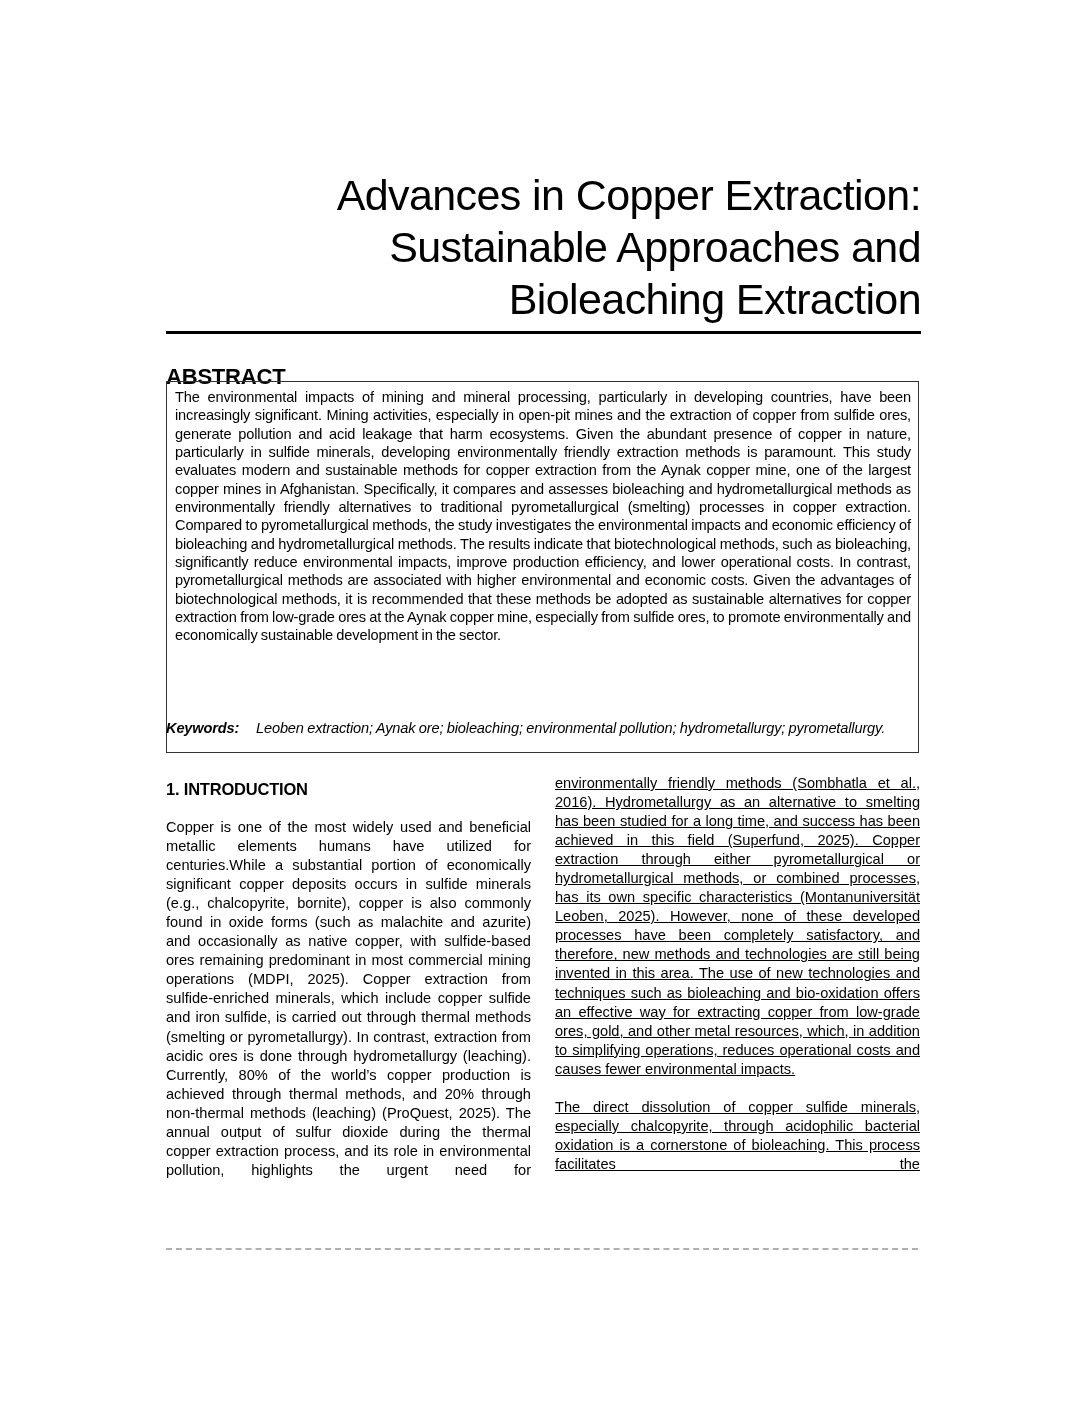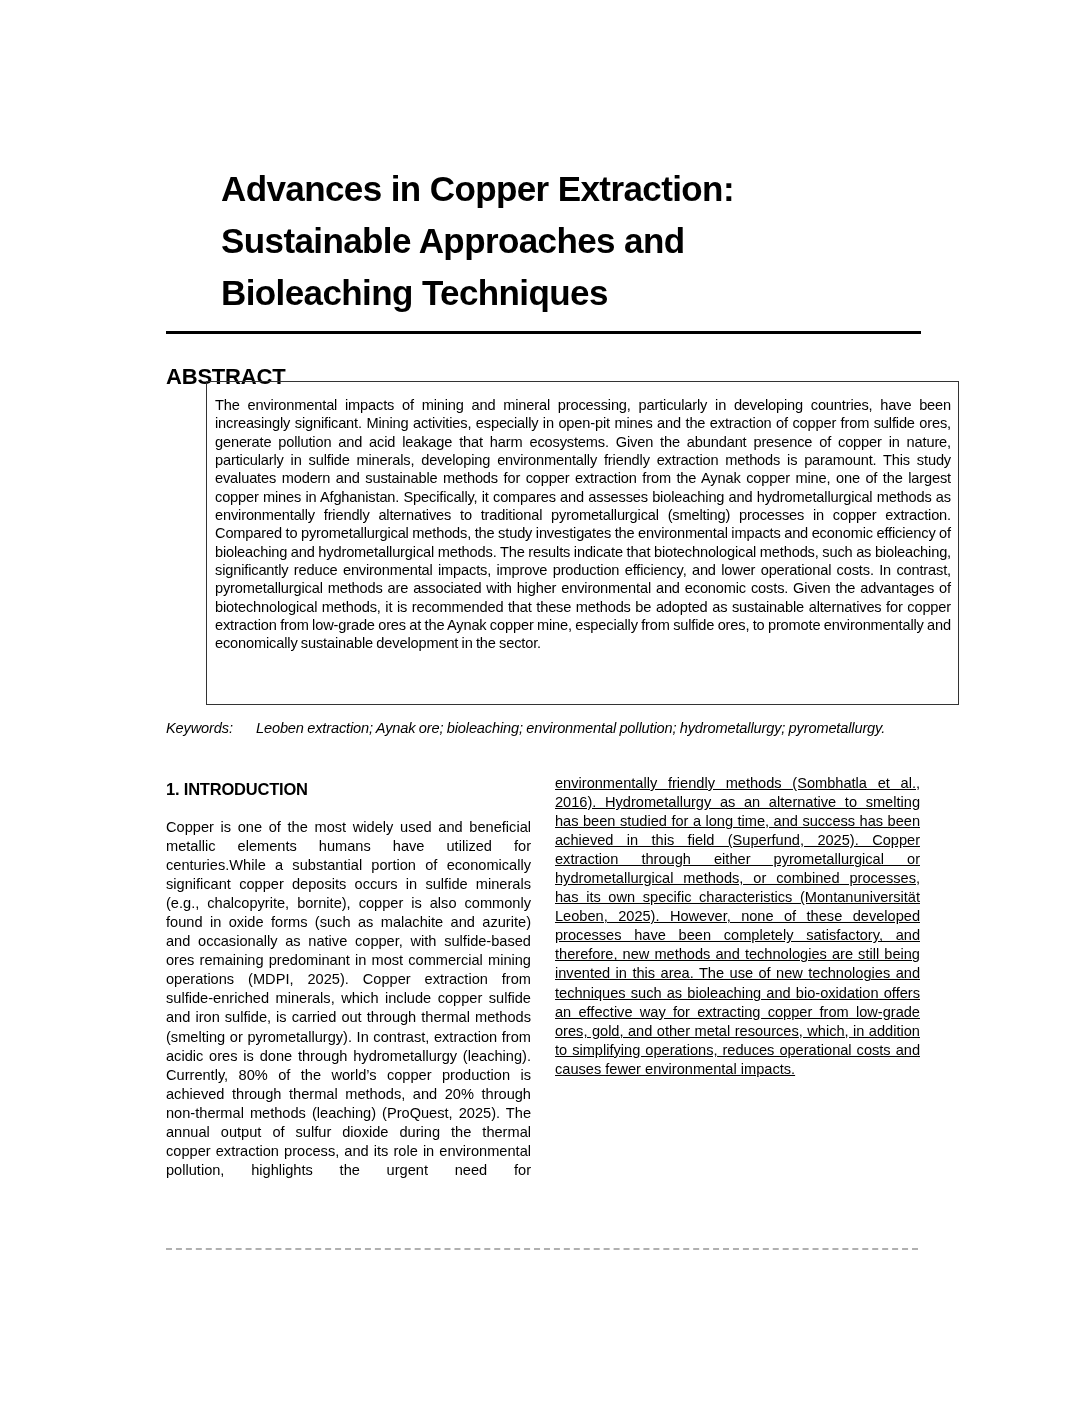--- a/index.html
+++ b/index.html
@@ -1,51 +1,50 @@
 <!DOCTYPE html>
 <html><head>
 <meta charset="utf-8">
 <style>
   html, body { margin: 0; padding: 0; background: #ffffff; }
   body { width: 1088px; height: 1408px; position: relative; overflow: hidden; color: #000; font-family: "Liberation Sans", "DejaVu Sans", sans-serif; }
   .page { position: absolute; left: 0; top: 0; width: 1088px; height: 1408px; }
 
   .title {
     position: absolute; right: 167px; top: 140px; width: 700px;
-    font-weight: bold; font-size: 35px; line-height: 52px;
+    text-align: right; font-weight: normal; font-size: 43px; line-height: 52px;
     letter-spacing: -0.6px;
   }
   .title-line { display: block; }
 
   .rule {
     position: absolute; left: 166px; top: 331px; width: 755px; height: 3px; background: #000;
   }
 
   .abstract-heading {
     position: absolute; left: 166px; top: 364px; font-weight: bold; font-size: 22px; letter-spacing: -0.2px;
   }
 
   .abstract-box {
-    position: absolute; left: 166px; top: 381px; width: 753px; height: 324px;
+    position: absolute; left: 166px; top: 381px; width: 753px; height: 372px;
     border: 1px solid #333; box-sizing: border-box;
-    padding: 14px 7px 0 8px;
-    margin-left: 40px;
+    padding: 6px 7px 0 8px;
   }
   .abstract-text {
     font-size: 14.6px; line-height: 18.35px; text-align: justify; letter-spacing: -0.15px;
     font-family: "Liberation Sans Narrow", "Liberation Sans", sans-serif;
     word-spacing: -0.6px;
   }
 
   .keywords {
     position: absolute; left: 166px; top: 719px; width: 755px;
     font-style: italic; font-size: 14.6px; line-height: 18.5px; letter-spacing: -0.15px;
     display: flex; word-spacing: -0.5px;
   }
-  .kw-label { width: 90px; flex: none; }
+  .kw-label { width: 90px; flex: none; font-weight: bold; }
   .kw-list { flex: 1; text-align: justify; }
 
   .col { position: absolute; top: 770px; width: 365px; font-size: 14.6px; line-height: 19.05px; }
   .col-left { left: 166px; }
   .col-right { left: 555px; top: 774px; text-decoration: underline; }
   .section-heading { font-weight: bold; font-size: 16.5px; line-height: 22px; margin: 8px 0 18px 0; letter-spacing: -0.2px; }
   .para { margin: 0; text-align: justify; text-align-last: auto; }
   .para.gap { margin-top: 19px; }
   .para.last-justified { text-align-last: justify; }
 
@@ -55,21 +54,21 @@
   }
 </style>
 </head>
 <body>
 
 <div class="page">
 
   <h1 class="title">
     <span class="title-line">Advances in Copper Extraction:</span>
     <span class="title-line">Sustainable Approaches and</span>
-    <span class="title-line">Bioleaching Techniques</span>
+    <span class="title-line">Bioleaching Extraction</span>
   </h1>
 
   <div class="rule"></div>
 
   <div class="abstract-heading">ABSTRACT</div>
 
   <div class="abstract-box">
     <p class="para abstract-text">The environmental impacts of mining and mineral processing, particularly in developing countries, have been increasingly significant. Mining activities, especially in open-pit mines and the extraction of copper from sulfide ores, generate pollution and acid leakage that harm ecosystems. Given the abundant presence of copper in nature, particularly in sulfide minerals, developing environmentally friendly extraction methods is paramount. This study evaluates modern and sustainable methods for copper extraction from the Aynak copper mine, one of the largest copper mines in Afghanistan. Specifically, it compares and assesses bioleaching and hydrometallurgical methods as environmentally friendly alternatives to traditional pyrometallurgical (smelting) processes in copper extraction. Compared to pyrometallurgical methods, the study investigates the environmental impacts and economic efficiency of bioleaching and hydrometallurgical methods. The results indicate that biotechnological methods, such as bioleaching, significantly reduce environmental impacts, improve production efficiency, and lower operational costs. In contrast, pyrometallurgical methods are associated with higher environmental and economic costs. Given the advantages of biotechnological methods, it is recommended that these methods be adopted as sustainable alternatives for copper extraction from low-grade ores at the Aynak copper mine, especially from sulfide ores, to promote environmentally and economically sustainable development in the sector.</p>
   </div>
 
@@ -78,17 +77,18 @@
     <span class="kw-list">Leoben extraction; Aynak ore; bioleaching; environmental pollution; hydrometallurgy; pyrometallurgy.</span>
   </div>
 
   <div class="col col-left">
     <h2 class="section-heading">1. INTRODUCTION</h2>
     <p class="para last-justified">Copper is one of the most widely used and beneficial metallic elements humans have utilized for centuries.While a substantial portion of economically significant copper deposits occurs in sulfide minerals (e.g., chalcopyrite, bornite), copper is also commonly found in oxide forms (such as malachite and azurite) and occasionally as native copper, with sulfide-based ores remaining predominant in most commercial mining operations (MDPI, 2025). Copper extraction from sulfide-enriched minerals, which include copper sulfide and iron sulfide, is carried out through thermal methods (smelting or pyrometallurgy). In contrast, extraction from acidic ores is done through hydrometallurgy (leaching). Currently, 80% of the world’s copper production is achieved through thermal methods, and 20% through non-thermal methods (leaching) (ProQuest, 2025). The annual output of sulfur dioxide during the thermal copper extraction process, and its role in environmental pollution, highlights the urgent need for</p>
   </div>
 
   <div class="col col-right">
     <p class="para">environmentally friendly methods (Sombhatla et al., 2016). Hydrometallurgy as an alternative to smelting has been studied for a long time, and success has been achieved in this field (Superfund, 2025). Copper extraction through either pyrometallurgical or hydrometallurgical methods, or combined processes, has its own specific characteristics (Montanuniversität Leoben, 2025). However, none of these developed processes have been completely satisfactory, and therefore, new methods and technologies are still being invented in this area. The use of new technologies and techniques such as bioleaching and bio-oxidation offers an effective way for extracting copper from low-grade ores, gold, and other metal resources, which, in addition to simplifying operations, reduces operational costs and causes fewer environmental impacts.</p>
+    <p class="para gap last-justified">The direct dissolution of copper sulfide minerals, especially chalcopyrite, through acidophilic bacterial oxidation is a cornerstone of bioleaching. This process facilitates the</p>
   </div>
 
   <div class="footer-rule"></div>
 
 </div>
 
 </body></html>

